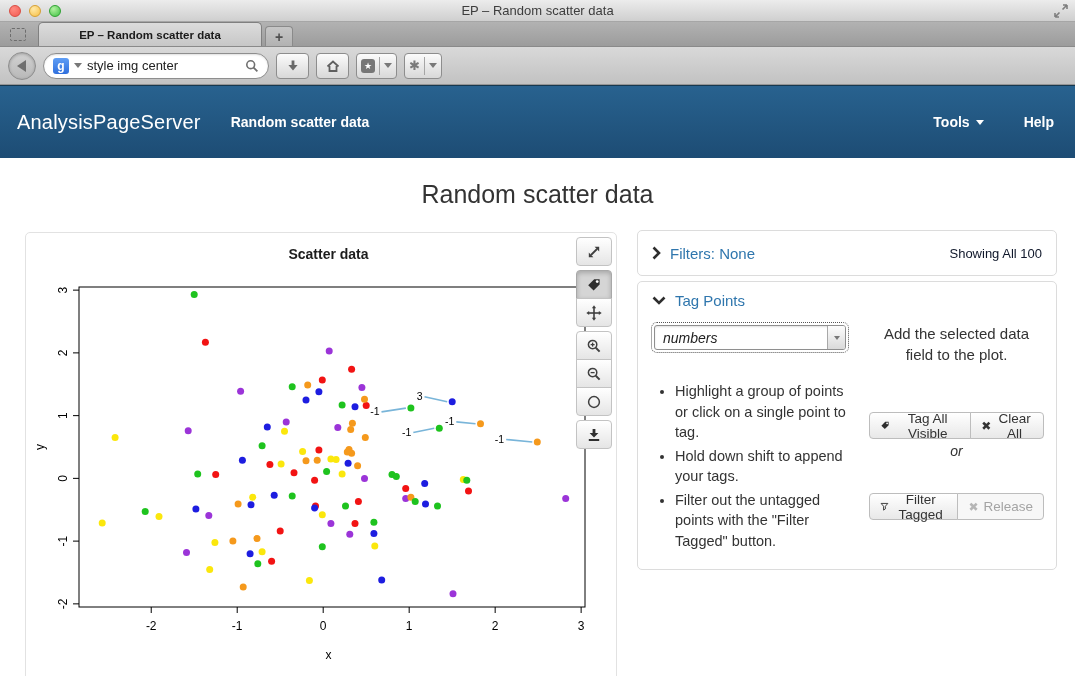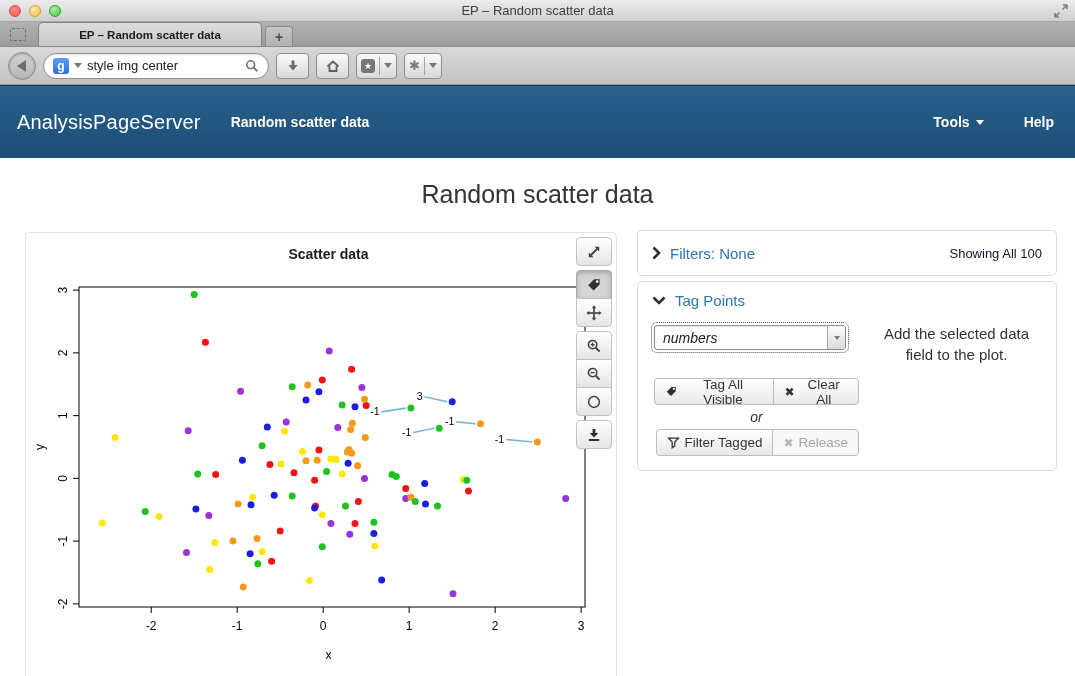--- a/index.html
+++ b/index.html
@@ -118,21 +118,21 @@
          box-shadow:inset 0 1px 2px rgba(0,0,0,.12); }
   .sel-text { padding-left:8px; font-size:14px; color:#222; flex:1;font-style:italic; }
   .sel-arrow { width:18px; height:23px; border-left:1px solid #a8a8a8;
                background:linear-gradient(#fdfdfd,#dadada); display:flex;
                align-items:center; justify-content:center; border-radius:0 2px 2px 0; }
   .sel-arrow .caret { border-top-width:4px; border-left-width:3.5px; border-right-width:3.5px; }
   .bullets { margin:16px 0 0 4px; padding-left:17px; }
   .bullets li { font-size:14.5px; color:#333; line-height:1.42; margin-bottom:3px; }
   .desc { font-size:15px; color:#333; text-align:center; line-height:1.4; padding:0 6px; }
   .btn-block { margin-top:13px; }
-  .btn-row { display:flex; justify-content:flex-end; }
+  .btn-row { display:flex; justify-content:flex-end;margin-top:34px; }
   .or-row { text-align:center; font-style:italic; font-size:14px; color:#333; margin:4px 0; }
   .btn { display:inline-flex; align-items:center; gap:5px; height:27px; padding:0 10px;
          font-size:13.5px; color:#333; background:linear-gradient(#ffffff,#e8e8e8);
          border:1px solid #bdbdbd; cursor:pointer; font-family:inherit; }
   .btn-row .btn:first-child { border-radius:4px 0 0 4px; }
   .btn-row .btn:last-child  { border-radius:0 4px 4px 0; margin-left:-1px; }
   .btn .x-glyph { font-size:12px; color:#333; }
   .btn.disabled { color:#a4a4a4; background:#f7f7f7; }
   .btn.disabled .x-glyph { color:#b5b5b5; }
 
@@ -437,20 +437,25 @@
       <div class="tag-body">
         <div class="selwrap">
           <div class="sel">
             <span class="sel-text">numbers</span>
             <span class="sel-arrow">
               <span class="caret"></span>
             </span>
           </div>
         </div>
         <div class="desc">Add the selected data field to the plot.</div>
+        <ul class="bullets">
+          <li>Highlight a group of points or click on a single point to tag.</li>
+          <li>Hold down shift to append your tags.</li>
+          <li>Filter out the untagged points with the "Filter Tagged" button.</li>
+        </ul>
         <div class="btn-block">
           <div class="btn-row">
             <button class="btn">
               <svg width="13" height="13" viewBox="0 0 16 16">
                 <path d="M2.2,8.2 L8.2,2.2 L13.6,2.2 L13.6,7.6 L7.6,13.6 Z" fill="#2f2f2f"></path>
                 <circle cx="11.2" cy="4.6" r="1.4" fill="#fff"></circle>
               </svg>
               <span>Tag All Visible</span>
             </button>
             <button class="btn">

